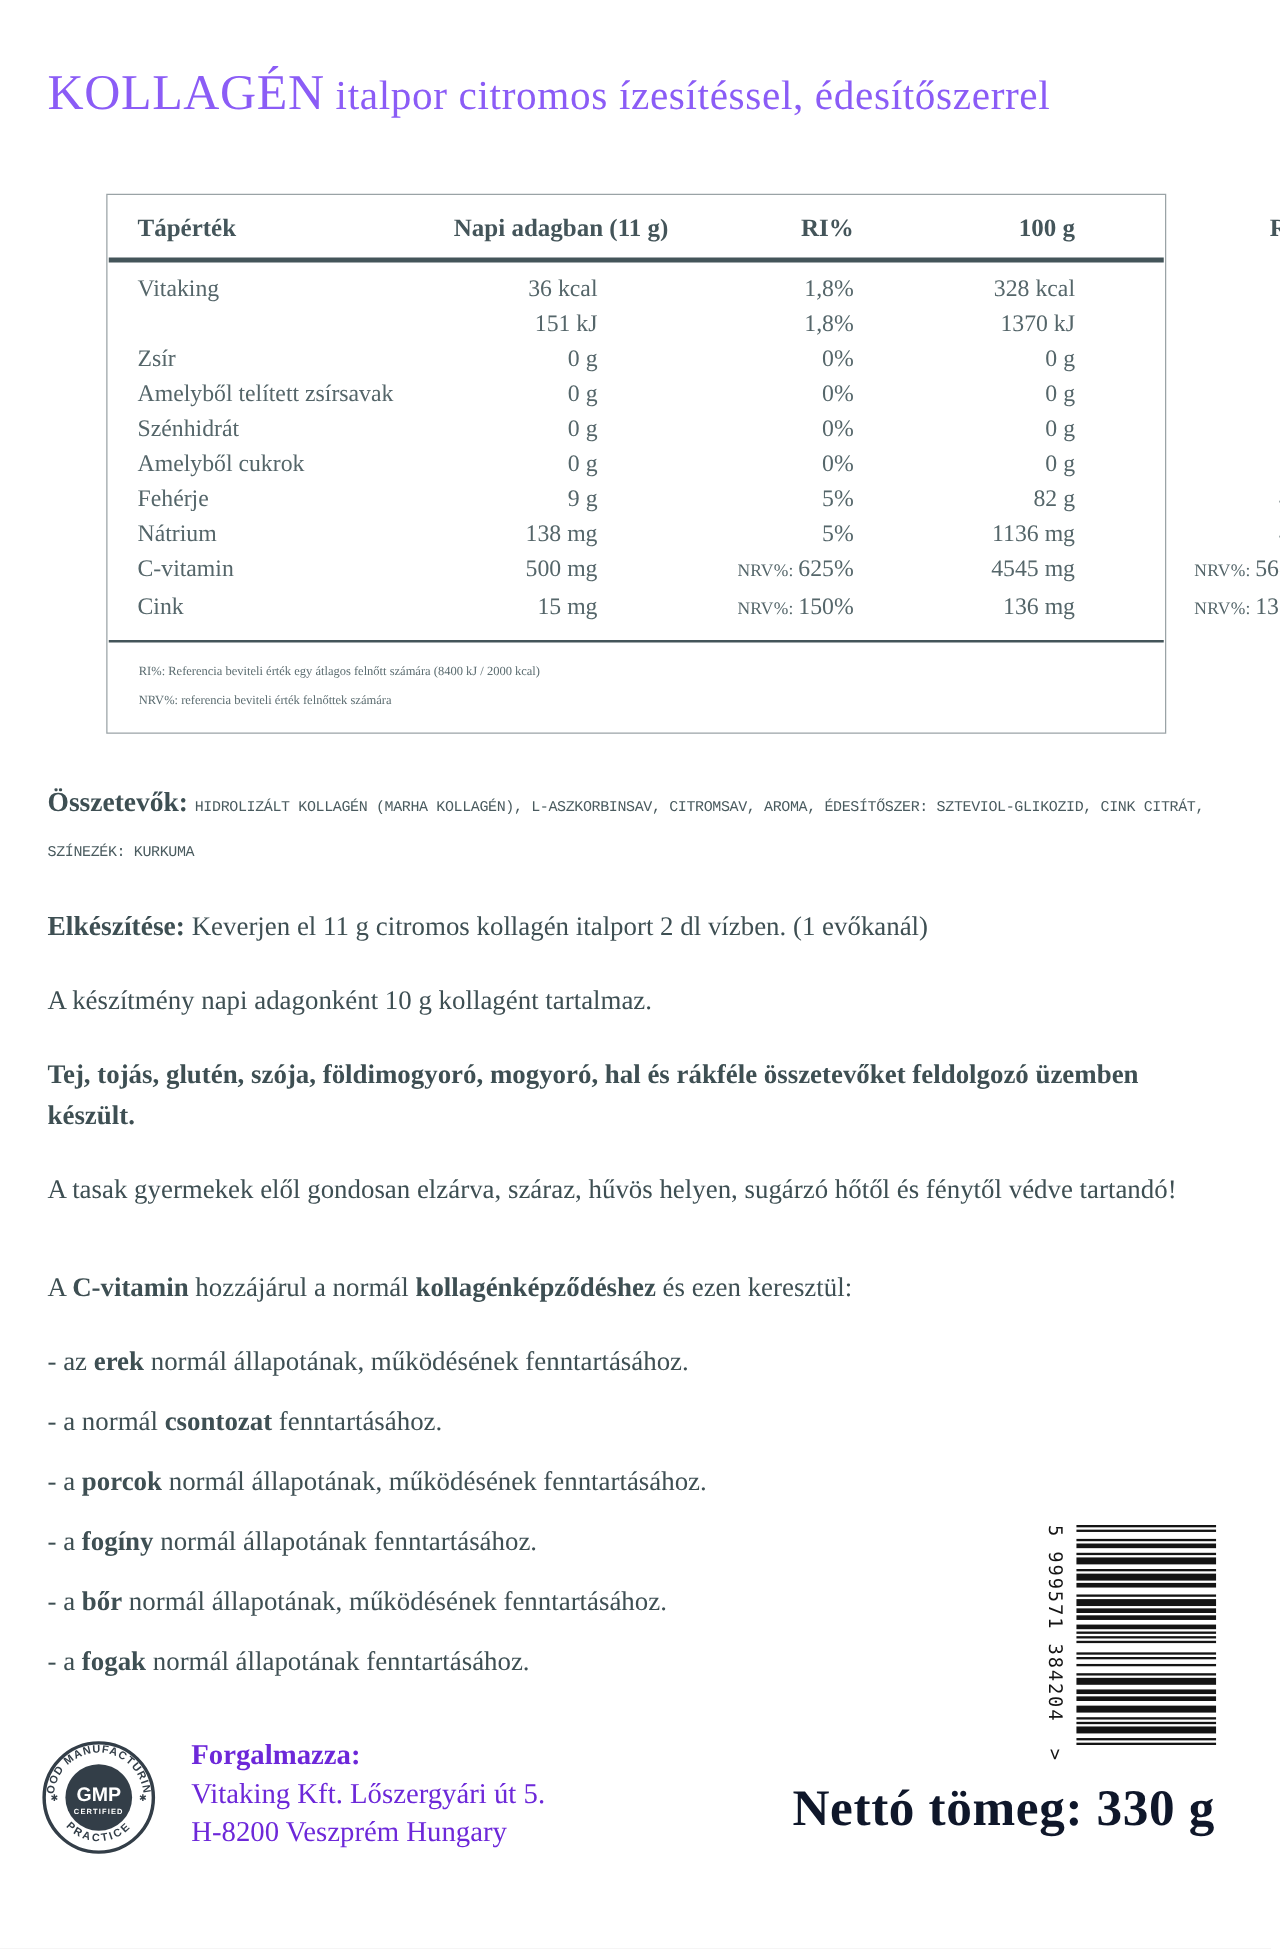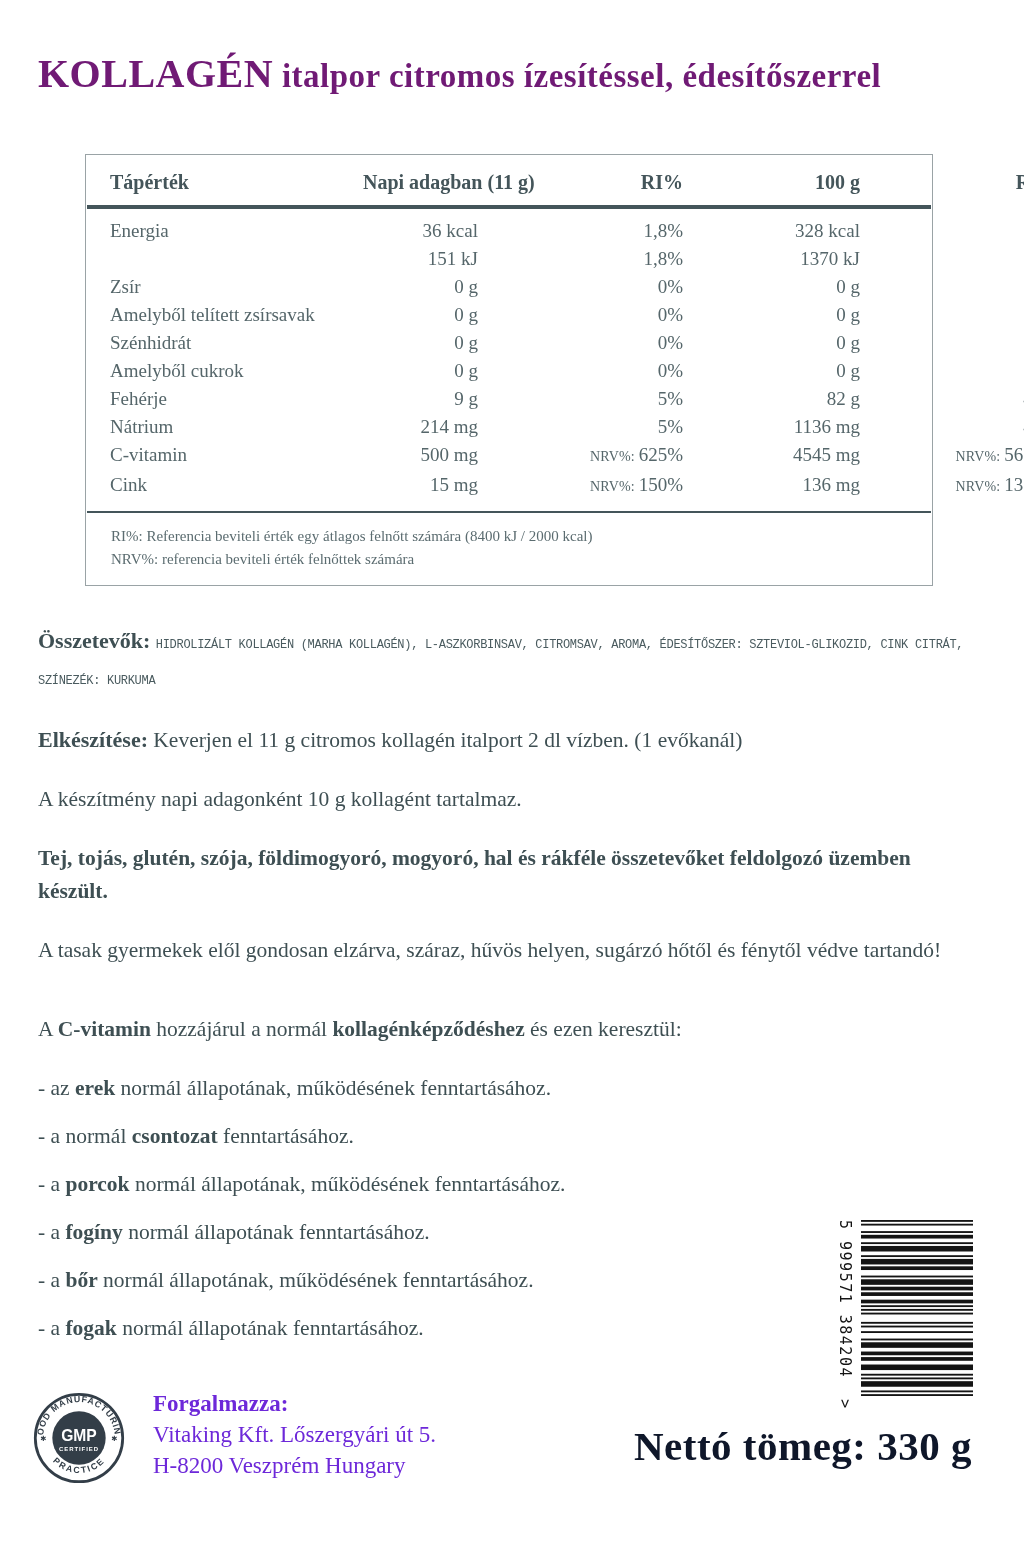--- a/index.html
+++ b/index.html
@@ -8,22 +8,22 @@
     width:1024px;height:1559px;
     margin:0 auto;
     background:#ffffff;
     font-family:"Liberation Serif", serif;
     color:#3e4f53;
     overflow:hidden;
   }
   
   .title{
     margin:52px 38px 0 38px;
-    font-weight:bold;
-    color:#701a75;
+    font-weight:normal;
+    color:#8b5cf6;
     line-height:44px;
     letter-spacing:.5px;
   }
   .title .brand{font-size:40px;}
   .title .rest{font-size:33px;}
 
   
   .nbox{
     margin:50px 0 0 85px;
     width:848px;
@@ -52,21 +52,21 @@
   .nt-rule{
     border-bottom:4px solid #44555a;
     margin:0 1px;
   }
   .nt-body{padding-top:8px;padding-bottom:10px;}
   .nrv{font-size:14px;letter-spacing:.2px;}
   .nt-foot{
     border-top:2px solid #44555a;
     margin:0 1px;
     padding:12px 24px 14px 24px;
-    font-size:15px;
+    font-size:10px;
     line-height:23px;
     color:#5b6c70;
   }
 
   
   .content{margin:38px 40px 0 38px;}
   .para{
     font-size:21.5px;
     line-height:33px;
     margin:0 0 26px 0;
@@ -142,21 +142,21 @@
         <div class="nt-row nt-head">
           <div class="c first">Tápérték</div>
           <div class="c">Napi adagban (11 g)</div>
           <div class="c">RI%</div>
           <div class="c">100 g</div>
           <div class="c">RI%</div>
         </div>
         <div class="nt-rule"></div>
         <div class="nt-body">
           <div class="nt-row">
-            <div class="c first">Energia</div>
+            <div class="c first">Vitaking</div>
             <div class="c">36 kcal</div>
             <div class="c">1,8%</div>
             <div class="c">328 kcal</div>
             <div class="c">16%</div>
           </div>
           <div class="nt-row">
             <div class="c first"></div>
             <div class="c">151 kJ</div>
             <div class="c">1,8%</div>
             <div class="c">1370 kJ</div>
@@ -192,21 +192,21 @@
           </div>
           <div class="nt-row">
             <div class="c first">Fehérje</div>
             <div class="c">9 g</div>
             <div class="c">5%</div>
             <div class="c">82 g</div>
             <div class="c">45%</div>
           </div>
           <div class="nt-row">
             <div class="c first">Nátrium</div>
-            <div class="c">214 mg</div>
+            <div class="c">138 mg</div>
             <div class="c">5%</div>
             <div class="c">1136 mg</div>
             <div class="c">45%</div>
           </div>
           <div class="nt-row">
             <div class="c first">C-vitamin</div>
             <div class="c">500 mg</div>
             <div class="c"><span class="nrv">NRV%: </span>625%</div>
             <div class="c">4545 mg</div>
             <div class="c"><span class="nrv">NRV%: </span>5681%</div>

